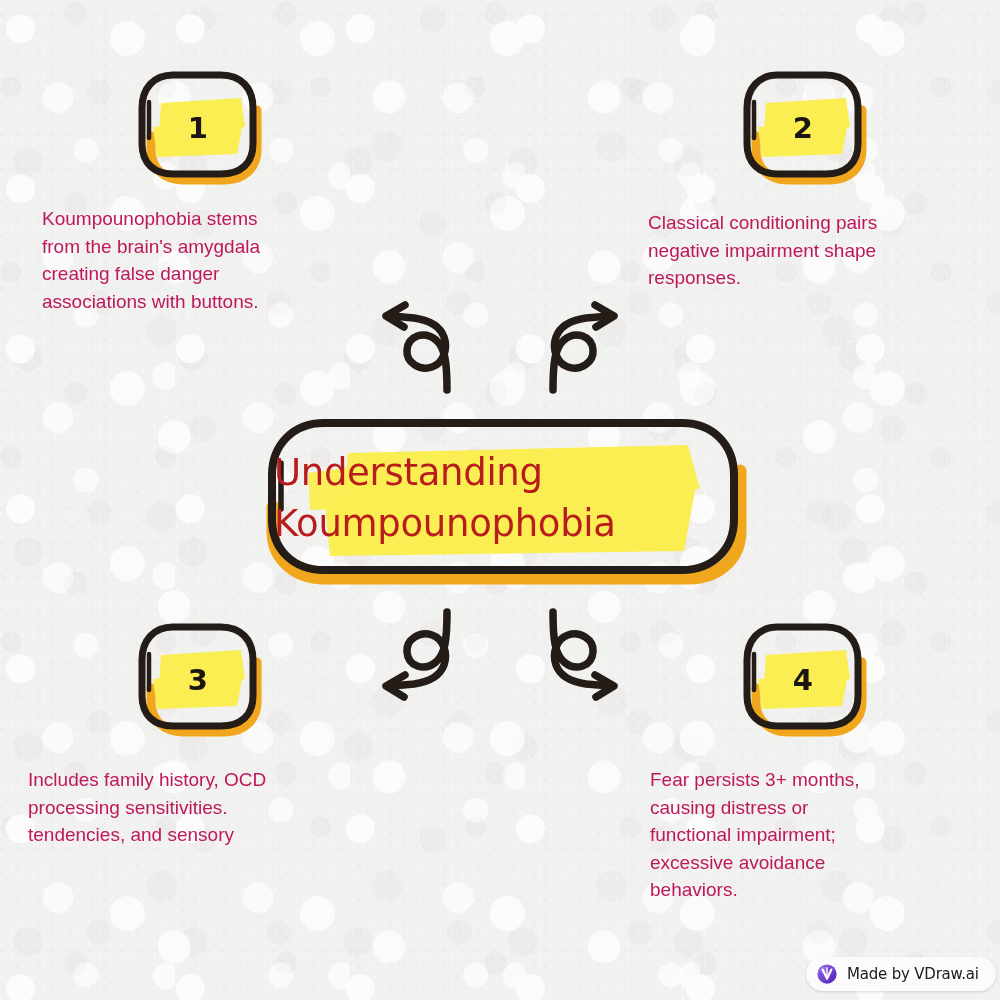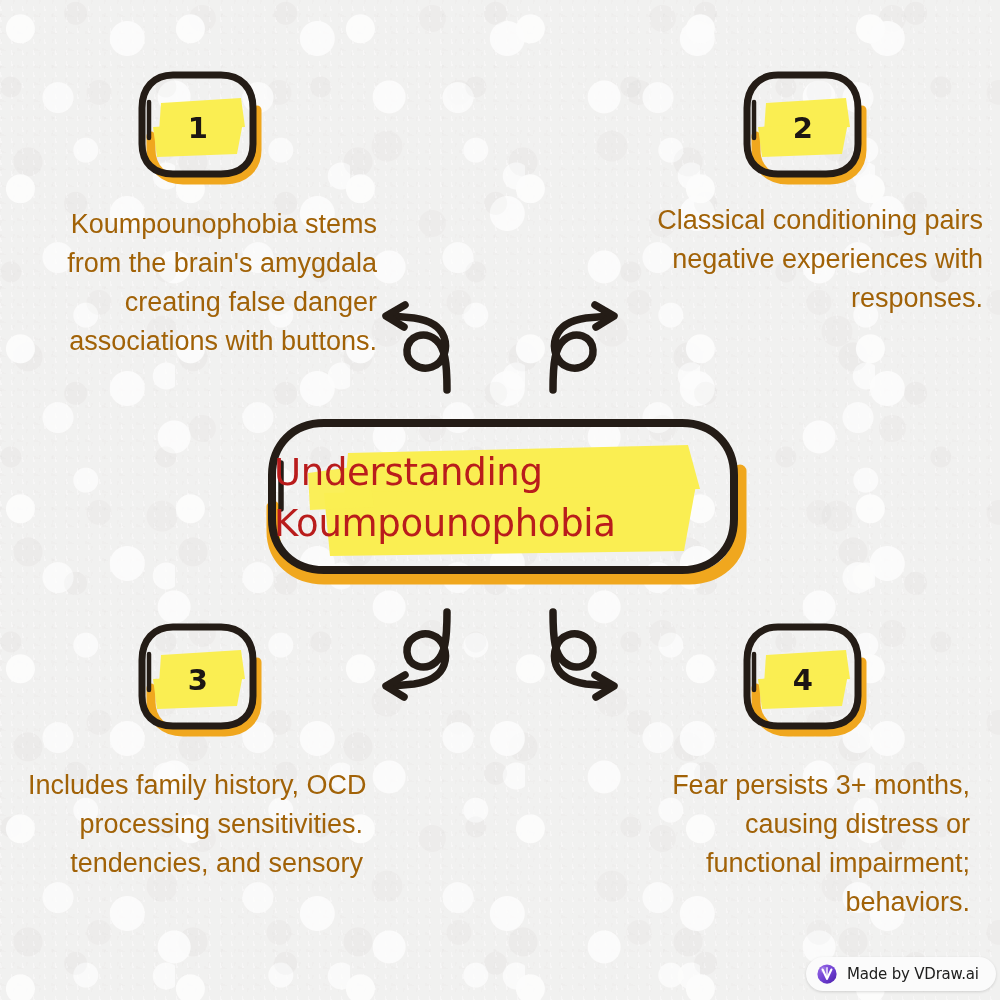--- a/index.html
+++ b/index.html
@@ -97,30 +97,30 @@
     letter-spacing: -.3px;
     padding: 0 26px;
     box-sizing: border-box;
   }
   #center-title-text .ln { display: block; }
 
   
   .caption {
     position: absolute;
     font-family: "Liberation Sans", sans-serif;
-    font-size: 27px;
+    font-size: 19px;
     line-height: 1.45;
-    color: #a16207;
-    text-align: right;
+    color: #be185d;
+    text-align: left;
     white-space: nowrap;
   }
   .caption .ln { display: block; }
 
   #caption-1 { left: 42px;  top: 205px; width: 335px; }
-  #caption-2 { left: 648px; top: 201px; width: 335px; }
+  #caption-2 { left: 648px; top: 209px; width: 335px; }
   #caption-3 { left: 28px;  top: 766px; width: 335px; }
   #caption-4 { left: 650px; top: 766px; width: 320px; }
 
   
   #watermark {
     position: absolute;
     left: 806px;
     top: 957px;
     height: 34px;
     display: flex;
@@ -272,34 +272,35 @@
 
   <div class="caption" id="caption-1">
     <span class="ln">Koumpounophobia stems</span>
     <span class="ln">from the brain's amygdala</span>
     <span class="ln">creating false danger</span>
     <span class="ln">associations with buttons.</span>
   </div>
 
   <div class="caption" id="caption-2">
     <span class="ln">Classical conditioning pairs</span>
-    <span class="ln">negative experiences with</span>
+    <span class="ln">negative impairment shape</span>
     <span class="ln">responses.</span>
   </div>
 
   <div class="caption" id="caption-3">
     <span class="ln">Includes family history, OCD</span>
     <span class="ln">processing sensitivities.</span>
     <span class="ln">tendencies, and sensory</span>
   </div>
 
   <div class="caption" id="caption-4">
     <span class="ln">Fear persists 3+ months,</span>
     <span class="ln">causing distress or</span>
     <span class="ln">functional impairment;</span>
+    <span class="ln">excessive avoidance</span>
     <span class="ln">behaviors.</span>
   </div>
 
   <div id="watermark">
     <svg id="vdraw-logo" viewBox="0 0 24 24" aria-hidden="true">
       <defs>
         <linearGradient id="vgrad" x1="0" y1="0" x2="1" y2="1">
           <stop offset="0" stop-color="#9B6BE8"></stop>
           <stop offset="0.55" stop-color="#6E3FD1"></stop>
           <stop offset="1" stop-color="#4A1FA8"></stop>

